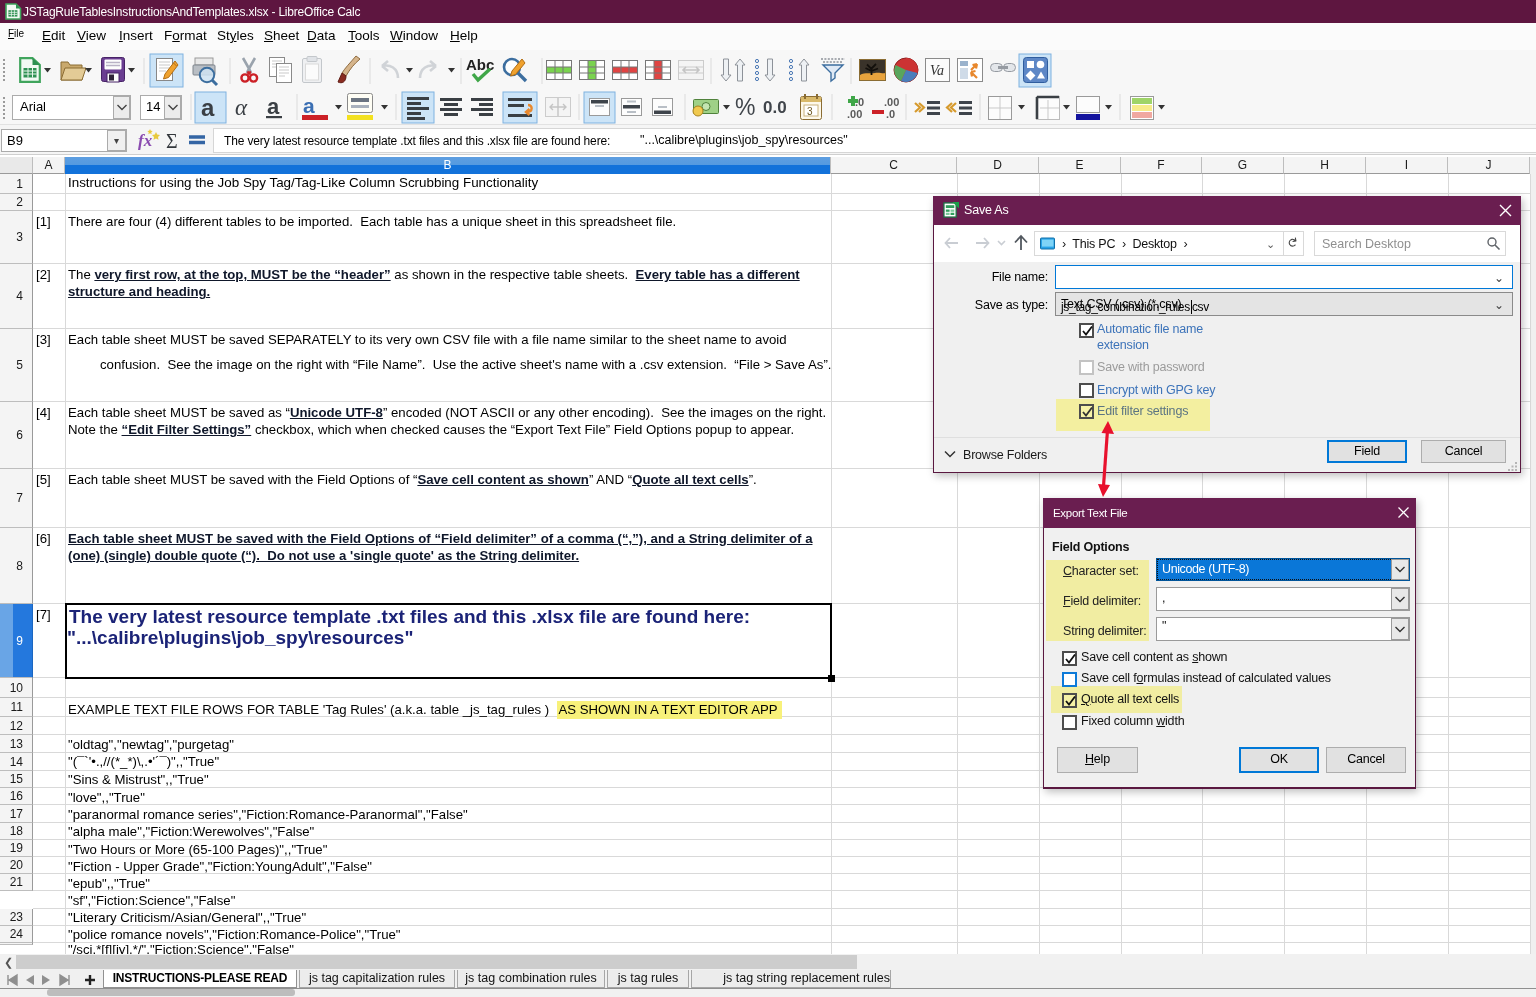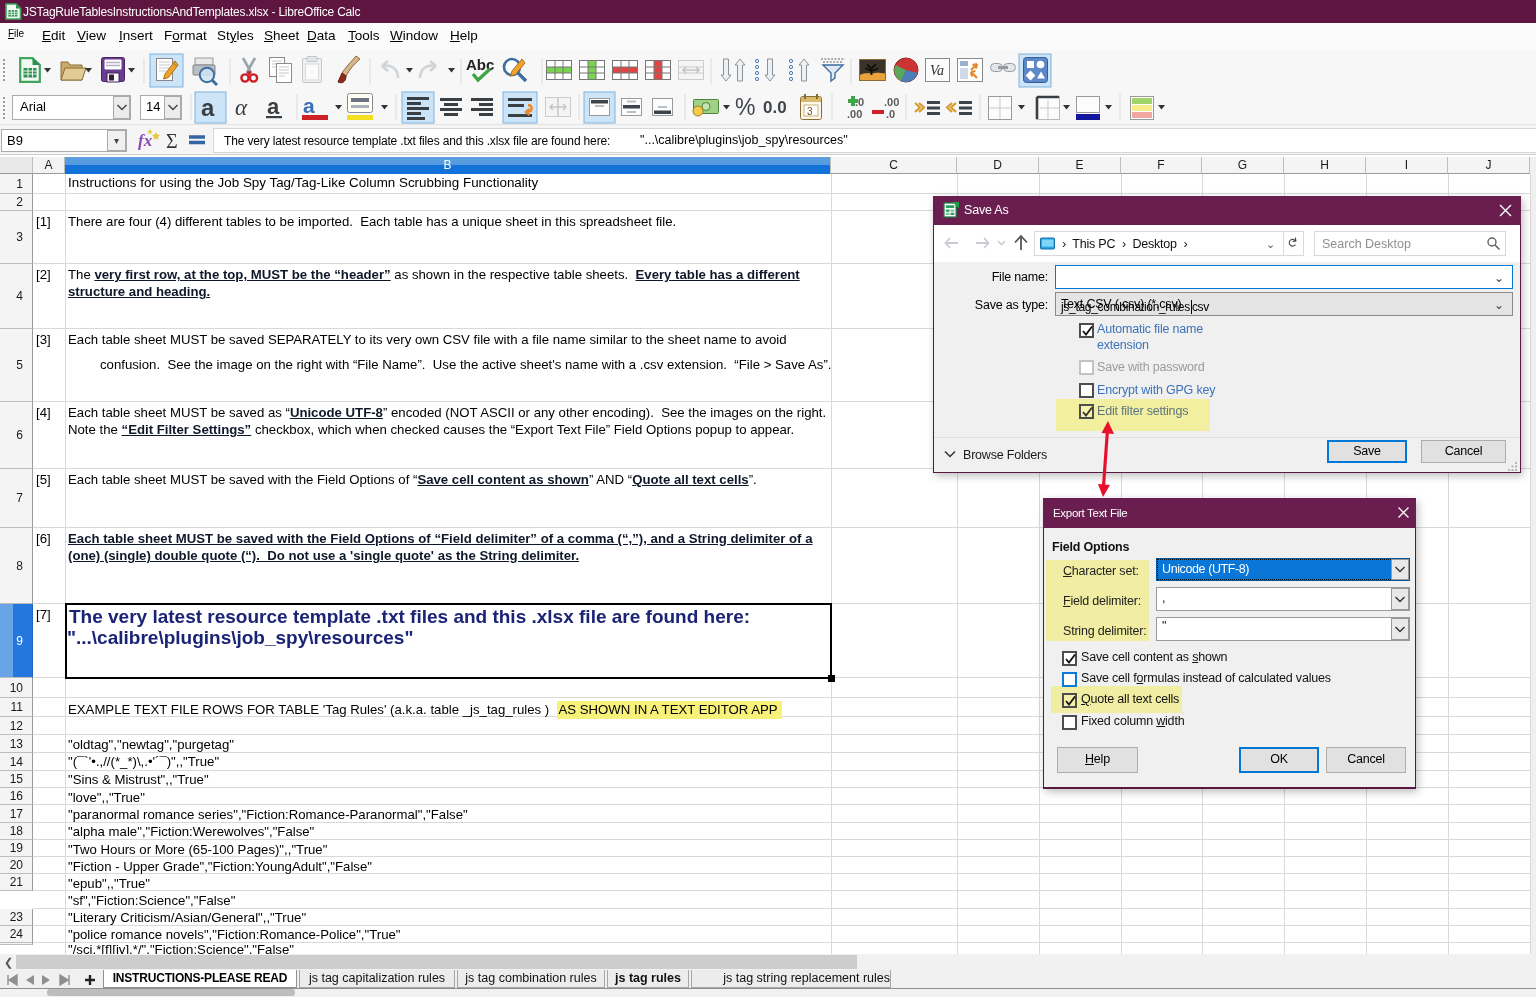--- a/index.html
+++ b/index.html
@@ -505,21 +505,21 @@
       <path d="M2 2 V12 M3 7 L11 2 V12 Z" stroke="#8f8f8f" stroke-width="1.4"></path>
       <path d="M20 7 L28 2 V12 Z"></path>
       <path d="M44 7 L36 2 V12 Z"></path>
       <path d="M62 7 L54 2 V12 Z M63 2 V12" stroke="#8f8f8f" stroke-width="1.4"></path>
     </g>
  <path d="M84 2 V12 M79 7 H89" stroke="#222" stroke-width="2.4"></path>
 </svg>
 <div class="abs" style="left:103px;top:970px;width:194px;height:18px;background:#fff;border:1px solid #919191;border-top:none;font-weight:bold;font-size:12px;letter-spacing:-0.2px;text-align:center;line-height:17px;">INSTRUCTIONS-PLEASE READ</div>
 <div class="abs" style="left:299px;top:970px;width:156px;height:18px;background:#ececec;border:1px solid #a6a6a6;border-top:none;font-size:12.5px;text-align:center;line-height:17px;color:#111;">js tag capitalization rules</div>
 <div class="abs" style="left:457px;top:970px;width:148px;height:18px;background:#ececec;border:1px solid #a6a6a6;border-top:none;font-size:12.5px;text-align:center;line-height:17px;color:#111;">js tag combination rules</div>
-<div class="abs" style="left:607px;top:970px;width:82px;height:18px;background:#ececec;border:1px solid #a6a6a6;border-top:none;font-size:12.5px;text-align:center;line-height:17px;color:#111;font-weight:bold;">js tag rules</div>
+<div class="abs" style="left:607px;top:970px;width:82px;height:18px;background:#ececec;border:1px solid #a6a6a6;border-top:none;font-size:12.5px;text-align:center;line-height:17px;color:#111;">js tag rules</div>
 <div class="abs" style="left:691px;top:970px;width:200px;height:18px;background:#ececec;border:1px solid #a6a6a6;border-top:none;font-size:12.5px;text-align:right;line-height:17px;color:#111;">js tag string replacement rules</div>
 <div class="abs" style="left:0;top:989px;width:1536px;height:8px;background:#f1f1f1;"></div>
 <div class="abs" style="left:47px;top:989px;width:248px;height:7px;background:#bdbdbd;border-radius:3px;"></div>
 
 <div class="abs" style="left:933px;top:196px;width:588px;height:277px;background:#f0f0f0;border:1px solid #5a1840;z-index:40;box-shadow:2px 3px 8px rgba(0,0,0,0.25);"></div>
 <div class="abs" style="left:933px;top:196px;width:588px;height:29px;background:#6a1e50;z-index:41;"></div>
 <svg class="abs" style="left:943px;top:202px;z-index:42;" width="16" height="16" viewBox="0 0 17 17">
  <rect x="1" y="1" width="13" height="15" fill="#fff" stroke="#1d7044" stroke-width="1.4"></rect>
  <rect x="3" y="3.4" width="9" height="3" fill="#2e9e5b"></rect>
  <rect x="3" y="8" width="4" height="2.4" fill="#2e9e5b"></rect>
@@ -578,21 +578,21 @@
     <svg width="13" height="13" viewBox="0 0 13 13">
       <path d="M2 6 L5 9.5 L11 1.5" stroke="#333" stroke-width="1.8" fill="none"></path>
     </svg>
   </div>
 <div class="abs" style="left:1097px;top:404px;font-size:12.5px;letter-spacing:-0.2px;color:#5b7482;z-index:42;">Edit filter settings</div>
 <div class="abs" style="left:934px;top:437px;width:586px;height:1px;background:#dfdfdf;z-index:42;"></div>
 <svg class="abs" style="left:944px;top:450px;z-index:42;" width="12" height="8" viewBox="0 0 12 8">
     <path d="M1 1.5 L6 6.5 L11 1.5" stroke="#333" stroke-width="1.5" fill="none"></path>
   </svg>
 <div class="abs" style="left:963px;top:448px;font-size:12.5px;letter-spacing:-0.2px;color:#1a1a1a;z-index:42;">Browse Folders</div>
-<div class="btn" style="left:1327px;top:440px;width:80px;height:23px;border:2px solid #0078d7;line-height:19px;z-index:42;">Save</div>
+<div class="btn" style="left:1327px;top:440px;width:80px;height:23px;border:2px solid #0078d7;line-height:19px;z-index:42;">Field</div>
 <div class="btn" style="left:1421px;top:440px;width:85px;height:23px;line-height:20px;z-index:42;">Cancel</div>
 <svg class="abs" style="left:1508px;top:462px;z-index:42;" width="10" height="9" viewBox="0 0 10 9">
     <g fill="#b5b5b5">
       <rect x="7" y="0" width="2" height="2"></rect>
       <rect x="7" y="3.5" width="2" height="2"></rect>
       <rect x="3.5" y="3.5" width="2" height="2"></rect>
       <rect x="7" y="7" width="2" height="2"></rect>
       <rect x="3.5" y="7" width="2" height="2"></rect>
       <rect x="0" y="7" width="2" height="2"></rect>
     </g>

